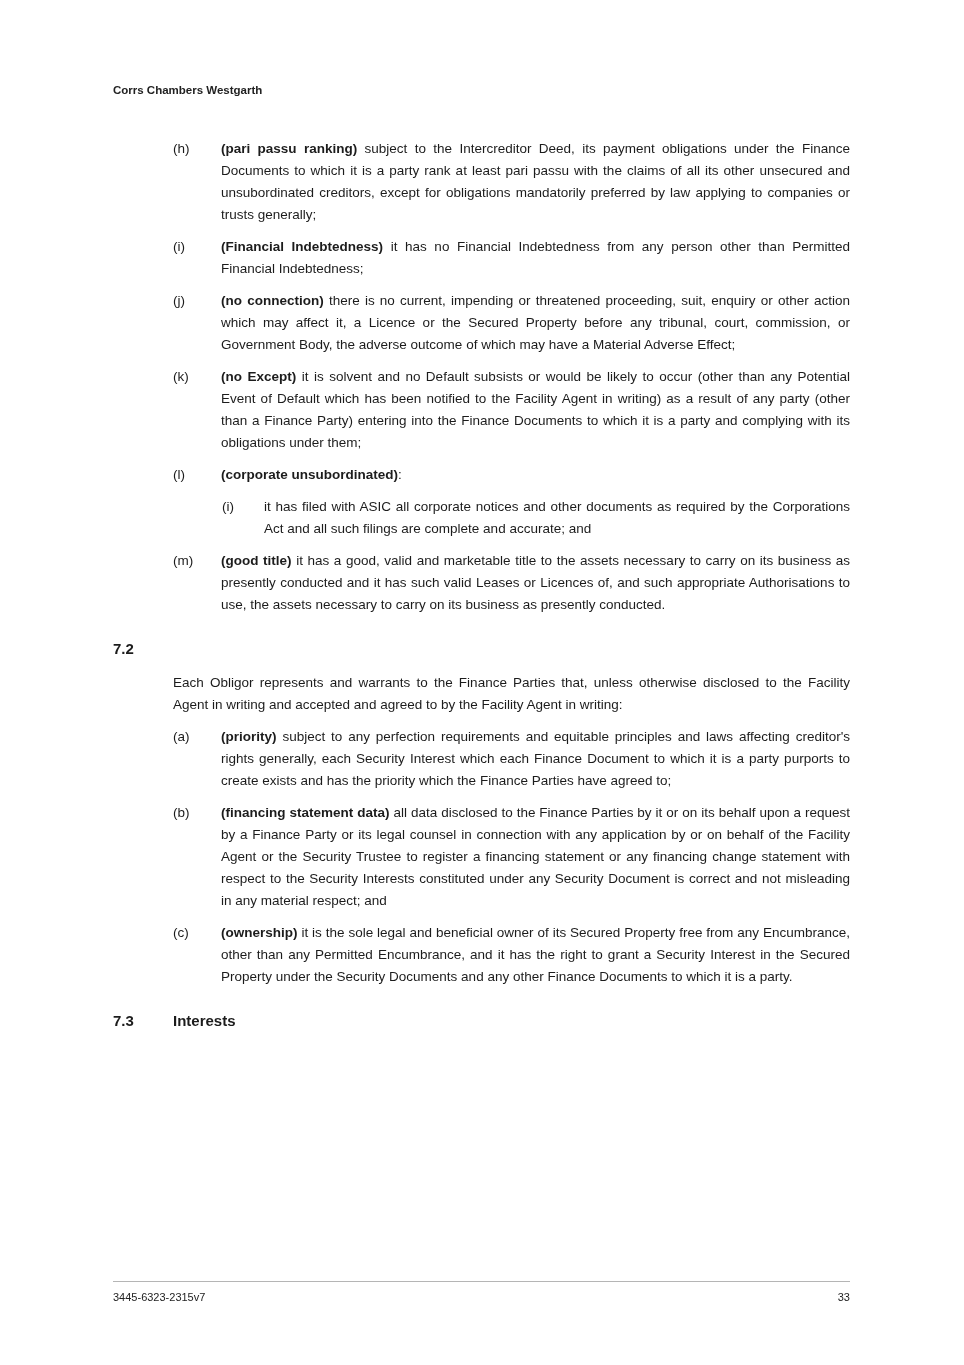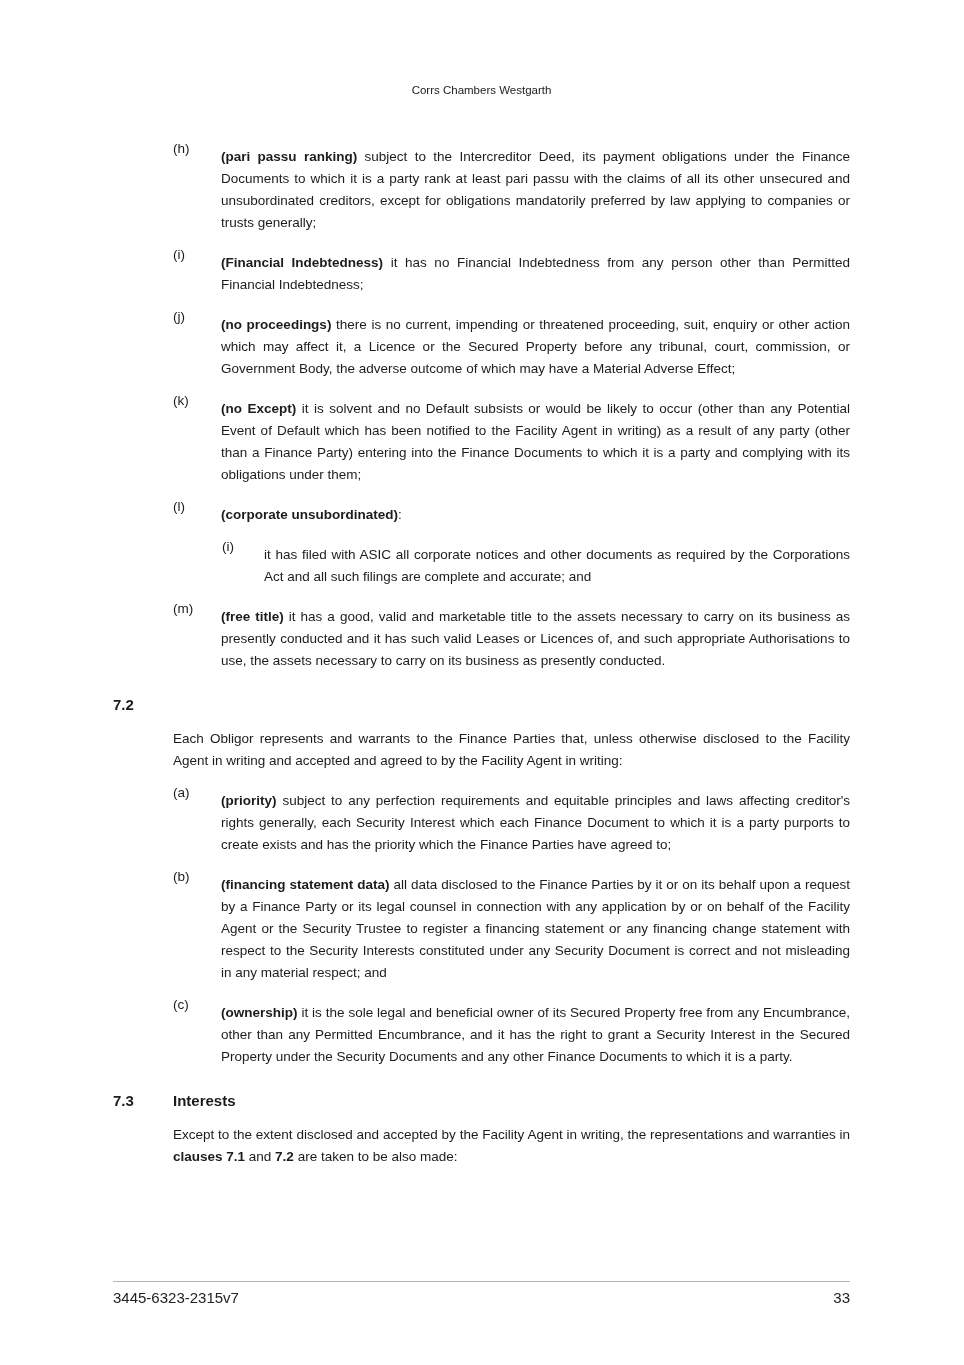--- a/index.html
+++ b/index.html
@@ -11,59 +11,60 @@
     font-family: "Liberation Sans", sans-serif;
     color: #1c1c1c;
     overflow: hidden;
     margin: 0 auto;
   }
   .page-header {
     position: absolute;
     top: 84px;
     left: 113px;
     width: 737px;
-    text-align: center;
+    text-align: left;
     font-size: 11.5px;
     color: #222;
+    font-weight: bold;
   }
   .content {
     position: absolute;
     top: 138px;
     left: 113px;
     width: 737px;
     font-size: 13.5px;
     line-height: 22px;
   }
   .li { display: flex; margin-bottom: 10px; }
   .li.l1 { margin-left: 60px; }
   .li.l1 > .lbl { width: 48px; flex: 0 0 48px; }
   .li.l2 { margin-left: 109px; }
   .li.l2 > .lbl { width: 42px; flex: 0 0 42px; }
-  .txt { flex: 1 1 auto; text-align: justify; margin-top: 8px; }
+  .txt { flex: 1 1 auto; text-align: justify; }
   .para {
     margin: 2px 0 10px 60px;
     text-align: justify;
   }
   .section-heading {
     display: flex;
     margin: 22px 0 12px 0;
     font-size: 15px;
     font-weight: bold;
     line-height: 22px;
   }
   .section-heading .sec-num { width: 60px; flex: 0 0 60px; }
   b { font-weight: bold; }
   .page-footer {
     position: absolute;
     left: 113px;
     top: 1281px;
     width: 737px;
     border-top: 1px solid #b5b5b5;
     padding-top: 8px;
-    font-size: 15px;
+    font-size: 11px;
     line-height: 15px;
     color: #222;
   }
   .footer-row { display: flex; justify-content: space-between; }
 </style>
 </head>
 <body>
 
 <div class="page">
 
@@ -78,42 +79,42 @@
       <div class="txt"><b>(pari passu ranking)</b><span> subject to the Intercreditor Deed, its payment obligations under the Finance Documents to which it is a party rank at least pari passu with the claims of all its other unsecured and unsubordinated creditors, except for obligations mandatorily preferred by law applying to companies or trusts generally;</span></div>
     </div>
 
     <div class="li l1">
       <span class="lbl">(i)</span>
       <div class="txt"><b>(Financial Indebtedness)</b><span> it has no Financial Indebtedness from any person other than Permitted Financial Indebtedness;</span></div>
     </div>
 
     <div class="li l1">
       <span class="lbl">(j)</span>
-      <div class="txt"><b>(no proceedings)</b><span> there is no current, impending or threatened proceeding, suit, enquiry or other action which may affect it, a Licence or the Secured Property before any tribunal, court, commission, or Government Body, the adverse outcome of which may have a Material Adverse Effect;</span></div>
+      <div class="txt"><b>(no connection)</b><span> there is no current, impending or threatened proceeding, suit, enquiry or other action which may affect it, a Licence or the Secured Property before any tribunal, court, commission, or Government Body, the adverse outcome of which may have a Material Adverse Effect;</span></div>
     </div>
 
     <div class="li l1">
       <span class="lbl">(k)</span>
       <div class="txt"><b>(no Except)</b><span> it is solvent and no Default subsists or would be likely to occur (other than any Potential Event of Default which has been notified to the Facility Agent in writing) as a result of any party (other than a Finance Party) entering into the Finance Documents to which it is a party and complying with its obligations under them;</span></div>
     </div>
 
     <div class="li l1">
       <span class="lbl">(l)</span>
       <div class="txt"><b>(corporate unsubordinated)</b><span>:</span></div>
     </div>
 
     <div class="li l2">
       <span class="lbl">(i)</span>
       <div class="txt">it has filed with ASIC all corporate notices and other documents as required by the Corporations Act and all such filings are complete and accurate; and</div>
     </div>
 
 
     <div class="li l1">
       <span class="lbl">(m)</span>
-      <div class="txt"><b>(free title)</b><span> it has a good, valid and marketable title to the assets necessary to carry on its business as presently conducted and it has such valid Leases or Licences of, and such appropriate Authorisations to use, the assets necessary to carry on its business as presently conducted.</span></div>
+      <div class="txt"><b>(good title)</b><span> it has a good, valid and marketable title to the assets necessary to carry on its business as presently conducted and it has such valid Leases or Licences of, and such appropriate Authorisations to use, the assets necessary to carry on its business as presently conducted.</span></div>
     </div>
 
     <div class="section-heading">
       <span class="sec-num">7.2</span>
     </div>
 
     <p class="para">Each Obligor represents and warrants to the Finance Parties that, unless otherwise disclosed to the Facility Agent in writing and accepted and agreed to by the Facility Agent in writing:</p>
 
     <div class="li l1">
       <span class="lbl">(a)</span>
@@ -128,21 +129,20 @@
     <div class="li l1">
       <span class="lbl">(c)</span>
       <div class="txt"><b>(ownership)</b><span> it is the sole legal and beneficial owner of its Secured Property free from any Encumbrance, other than any Permitted Encumbrance, and it has the right to grant a Security Interest in the Secured Property under the Security Documents and any other Finance Documents to which it is a party.</span></div>
     </div>
 
     <div class="section-heading">
       <span class="sec-num">7.3</span>
       <span class="sec-title">Interests</span>
     </div>
 
-    <p class="para"><span>Except to the extent disclosed and accepted by the Facility Agent in writing, the representations and warranties in </span><b>clauses 7.1</b><span> and </span><b>7.2</b><span> are taken to be also made:</span></p>
 
   </div>
 
   <div class="page-footer">
     <div class="footer-row">
       <span>3445-6323-2315v7</span>
       <span>33</span>
     </div>
   </div>
 

